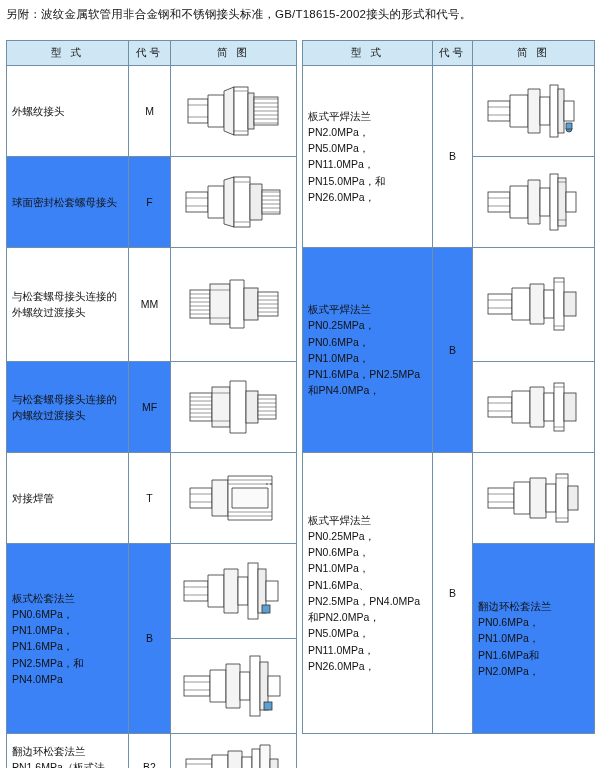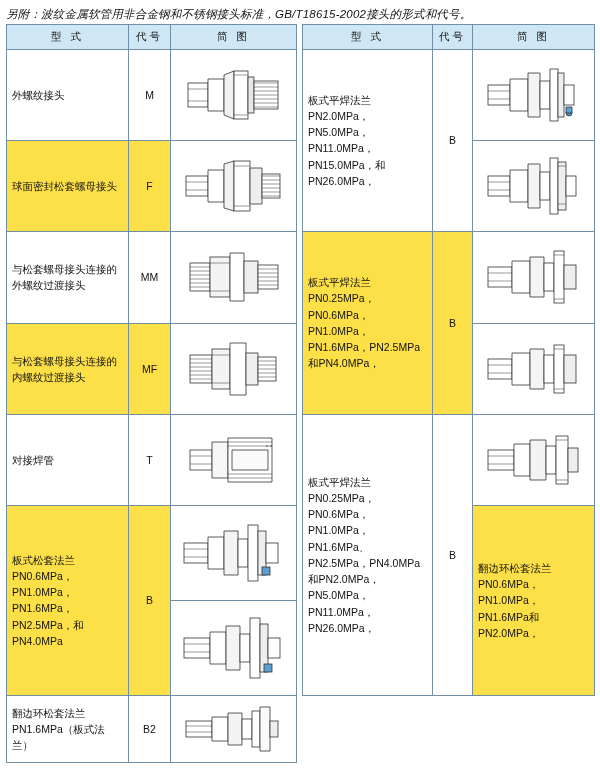--- a/index.html
+++ b/index.html
@@ -8,26 +8,25 @@
     width: 600px; height: 768px;
     background: #ffffff;
     font-family: "Liberation Sans", sans-serif;
   }
   #page {
     position: relative;
     width: 600px; height: 768px;
     overflow: hidden;
   }
   .title {
-    padding: 7px 6px 2px 6px;
+    padding: 7px 6px 18px 6px;
     font-size: 11.5px;
     color: #111;
     letter-spacing: 0.2px;
     line-height: 1.3;
-    font-style: italic;
   }
   table.main {
     border-collapse: collapse;
     width: 588px;
     margin: 0 6px;
     table-layout: fixed;
   }
   table.main td, table.main th {
     border: 1px solid #6f8fa8;
     padding: 5px;
@@ -44,21 +43,21 @@
   }
   .cell-label {
     padding: 4px 5px;
     line-height: 1.55;
     font-size: 10.5px;
   }
   .cell-code {
     text-align: center;
     font-size: 12px;
   }
-  .yellow { background: #fde047; margin-left: 36px; }
+  .yellow { background: #3b82f6; margin-left: 36px; }
   .white { background: #ffffff; }
   .fig {
     text-align: center;
     background: #ffffff;
     padding: 2px 0;
   }
   .fig svg { display: block; margin: 0 auto; }
   .divider-col { width: 6px; border: none !important; background: #ffffff; }
 </style>
 </head>
@@ -164,21 +163,21 @@
               <rect x="80" y="16" width="8" height="48" fill="#eee"></rect>
               <rect x="88" y="30" width="10" height="20"></rect>
               <path d="M80 20 h8 M80 58 h8" stroke-width="0.5"></path>
               <path d="M10 36 h22 M10 44 h22" stroke-width="0.5"></path>
             </g>
           </svg>
         </td>
       </tr>
 
       <tr>
-        <td class="cell-label white" style="height:92px">与松套螺母接头连接的外螺纹过渡接头</td>
+        <td class="cell-label white" style="height:114px">与松套螺母接头连接的外螺纹过渡接头</td>
         <td class="cell-code white">MM</td>
         <td class="fig">
           <svg width="118" height="80" viewBox="0 0 118 80">
             <g stroke="#333" fill="#fff" stroke-width="0.8">
               <rect x="14" y="26" width="20" height="28"></rect>
               <g stroke-width="0.5">
                   <path d="M14 30 h20 M14 34 h20 M14 38 h20 M14 42 h20 M14 46 h20 M14 50 h20"></path>
                 </g>
               <rect x="34" y="20" width="20" height="40" fill="#f4f4f4"></rect>
               <path d="M54 16 h14 v48 h-14 z"></path>

